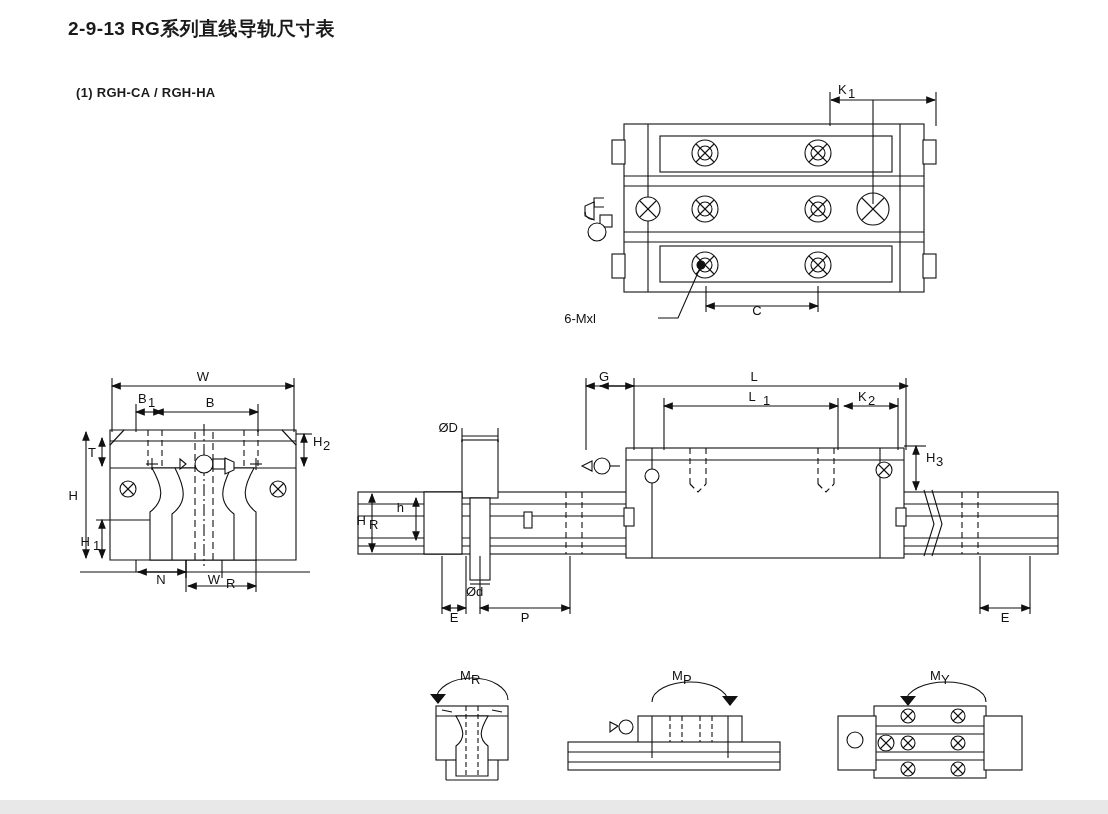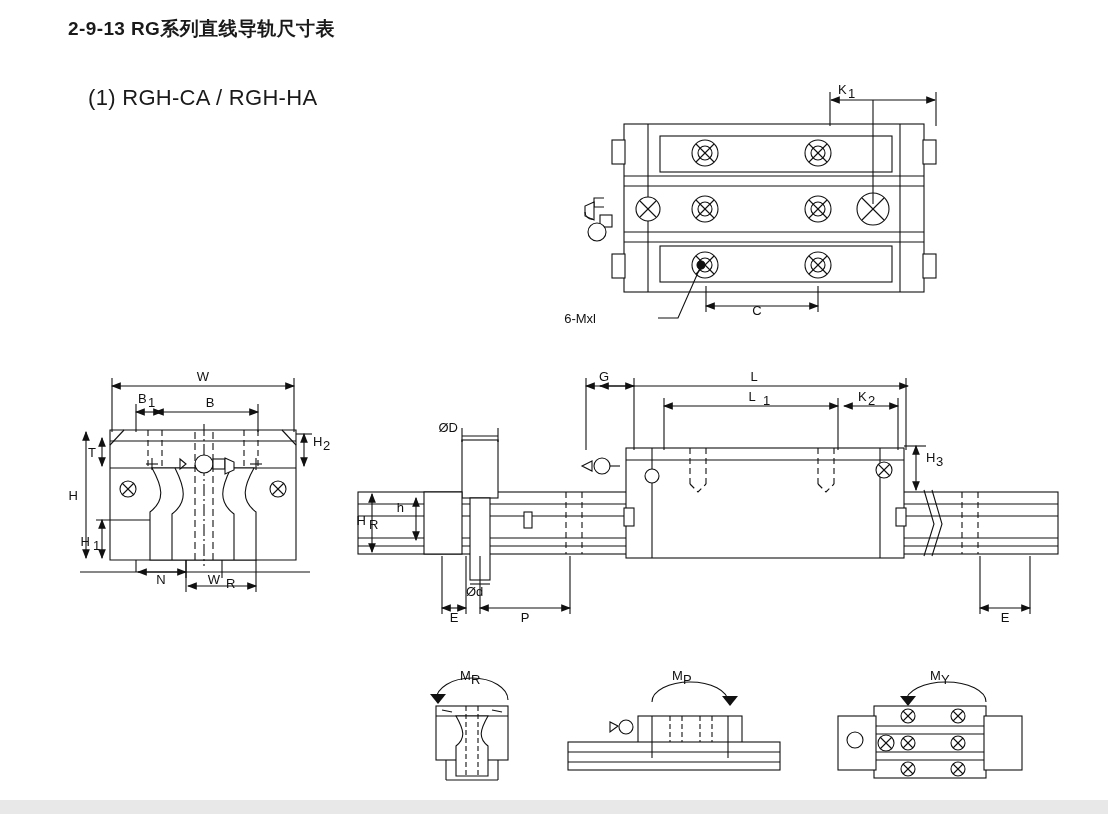--- a/index.html
+++ b/index.html
@@ -13,22 +13,22 @@
   }
   .page{position:absolute;left:0;top:0;width:1072px;height:814px;}
 
   
   .h-title{
     position:absolute;left:68px;top:16px;
     font-size:19px;font-weight:bold;letter-spacing:.4px;
     white-space:nowrap;
   }
   .h-sub{
-    position:absolute;left:88px;top:85px;
-    font-size:22px;font-weight:normal;letter-spacing:.3px;
+    position:absolute;left:76px;top:85px;
+    font-size:13px;font-weight:bold;letter-spacing:.3px;
     white-space:nowrap;
   }
 
   
   svg.draw{position:absolute;left:0;top:0;width:1108px;height:814px;overflow:visible;}
   svg.draw text{font-family:"Liberation Sans", sans-serif;font-size:13px;fill:#111;}
   .lbl{font-size:13px;}
   .lbl-s{font-size:9px;}
 
   .bottom-bar{

